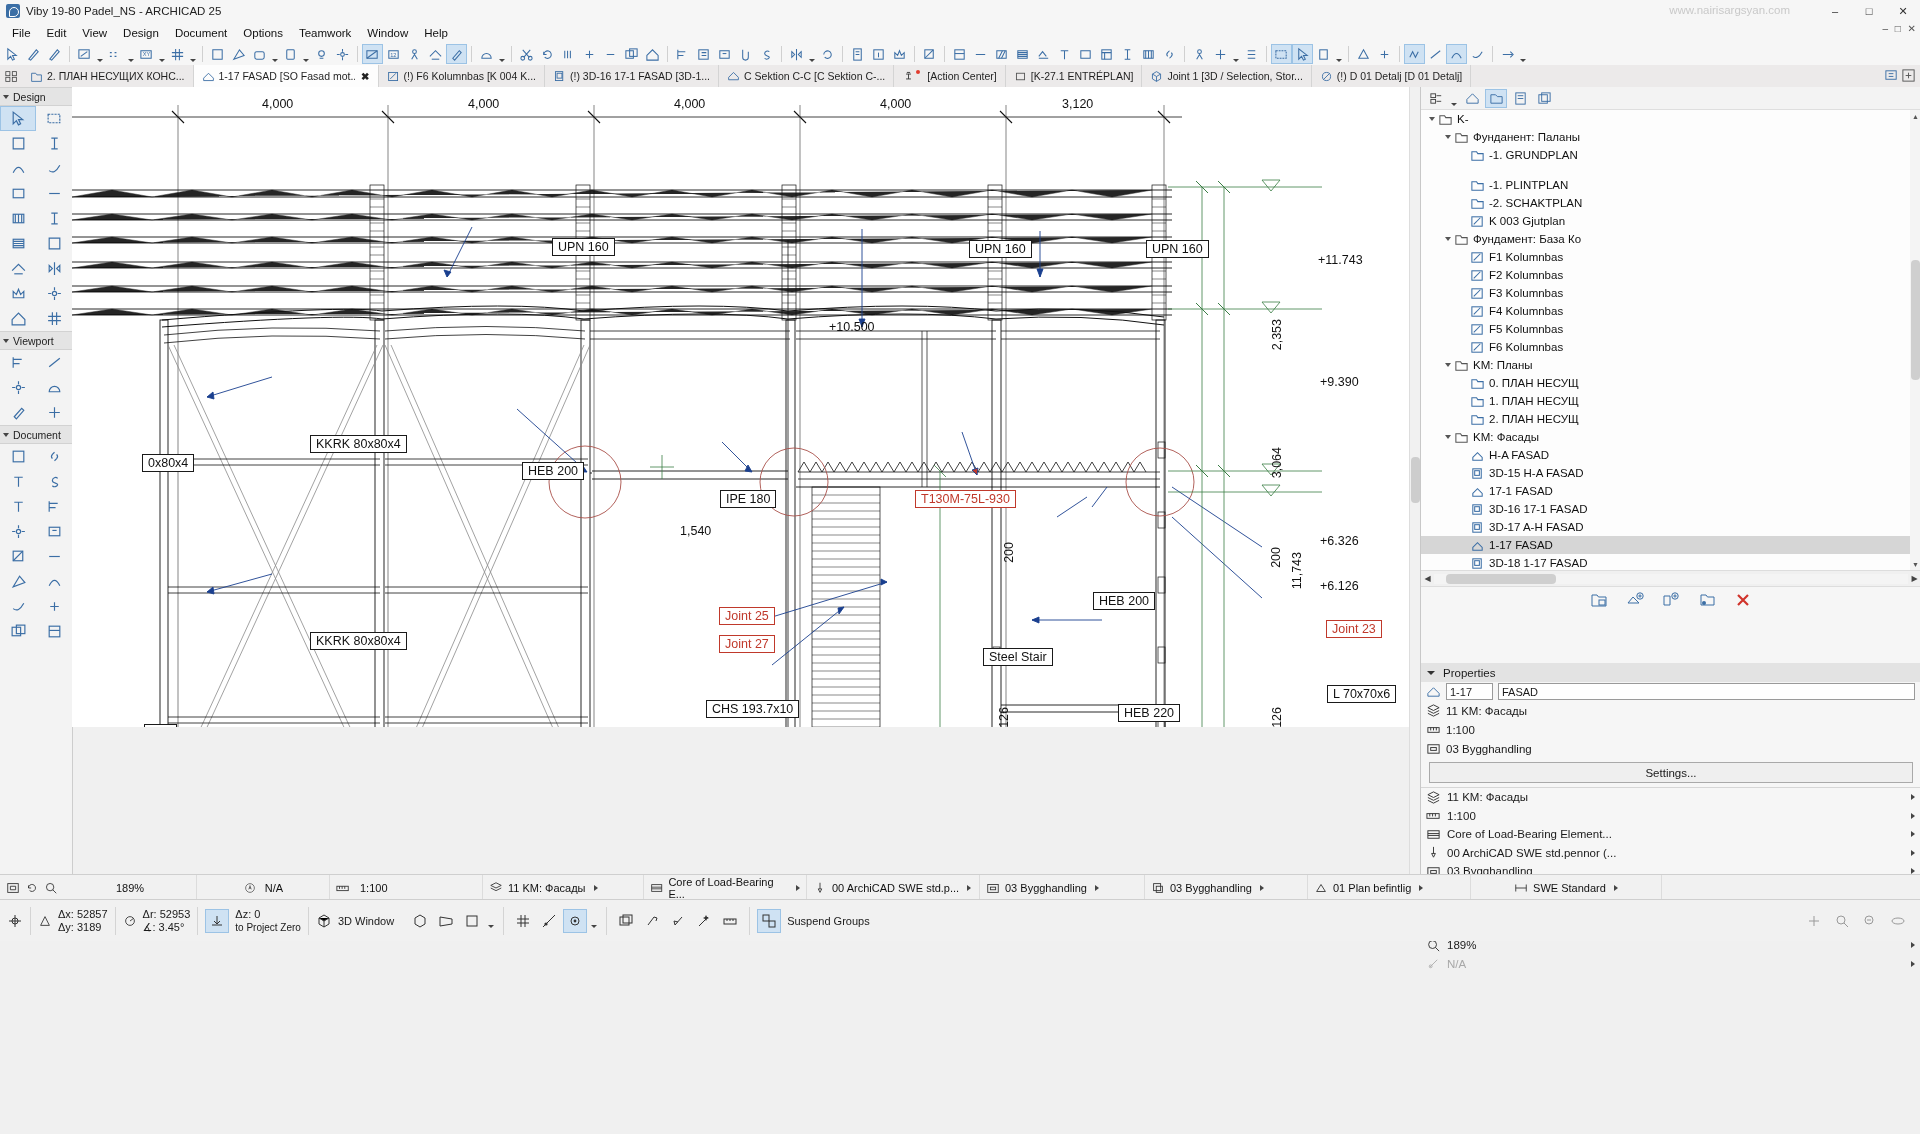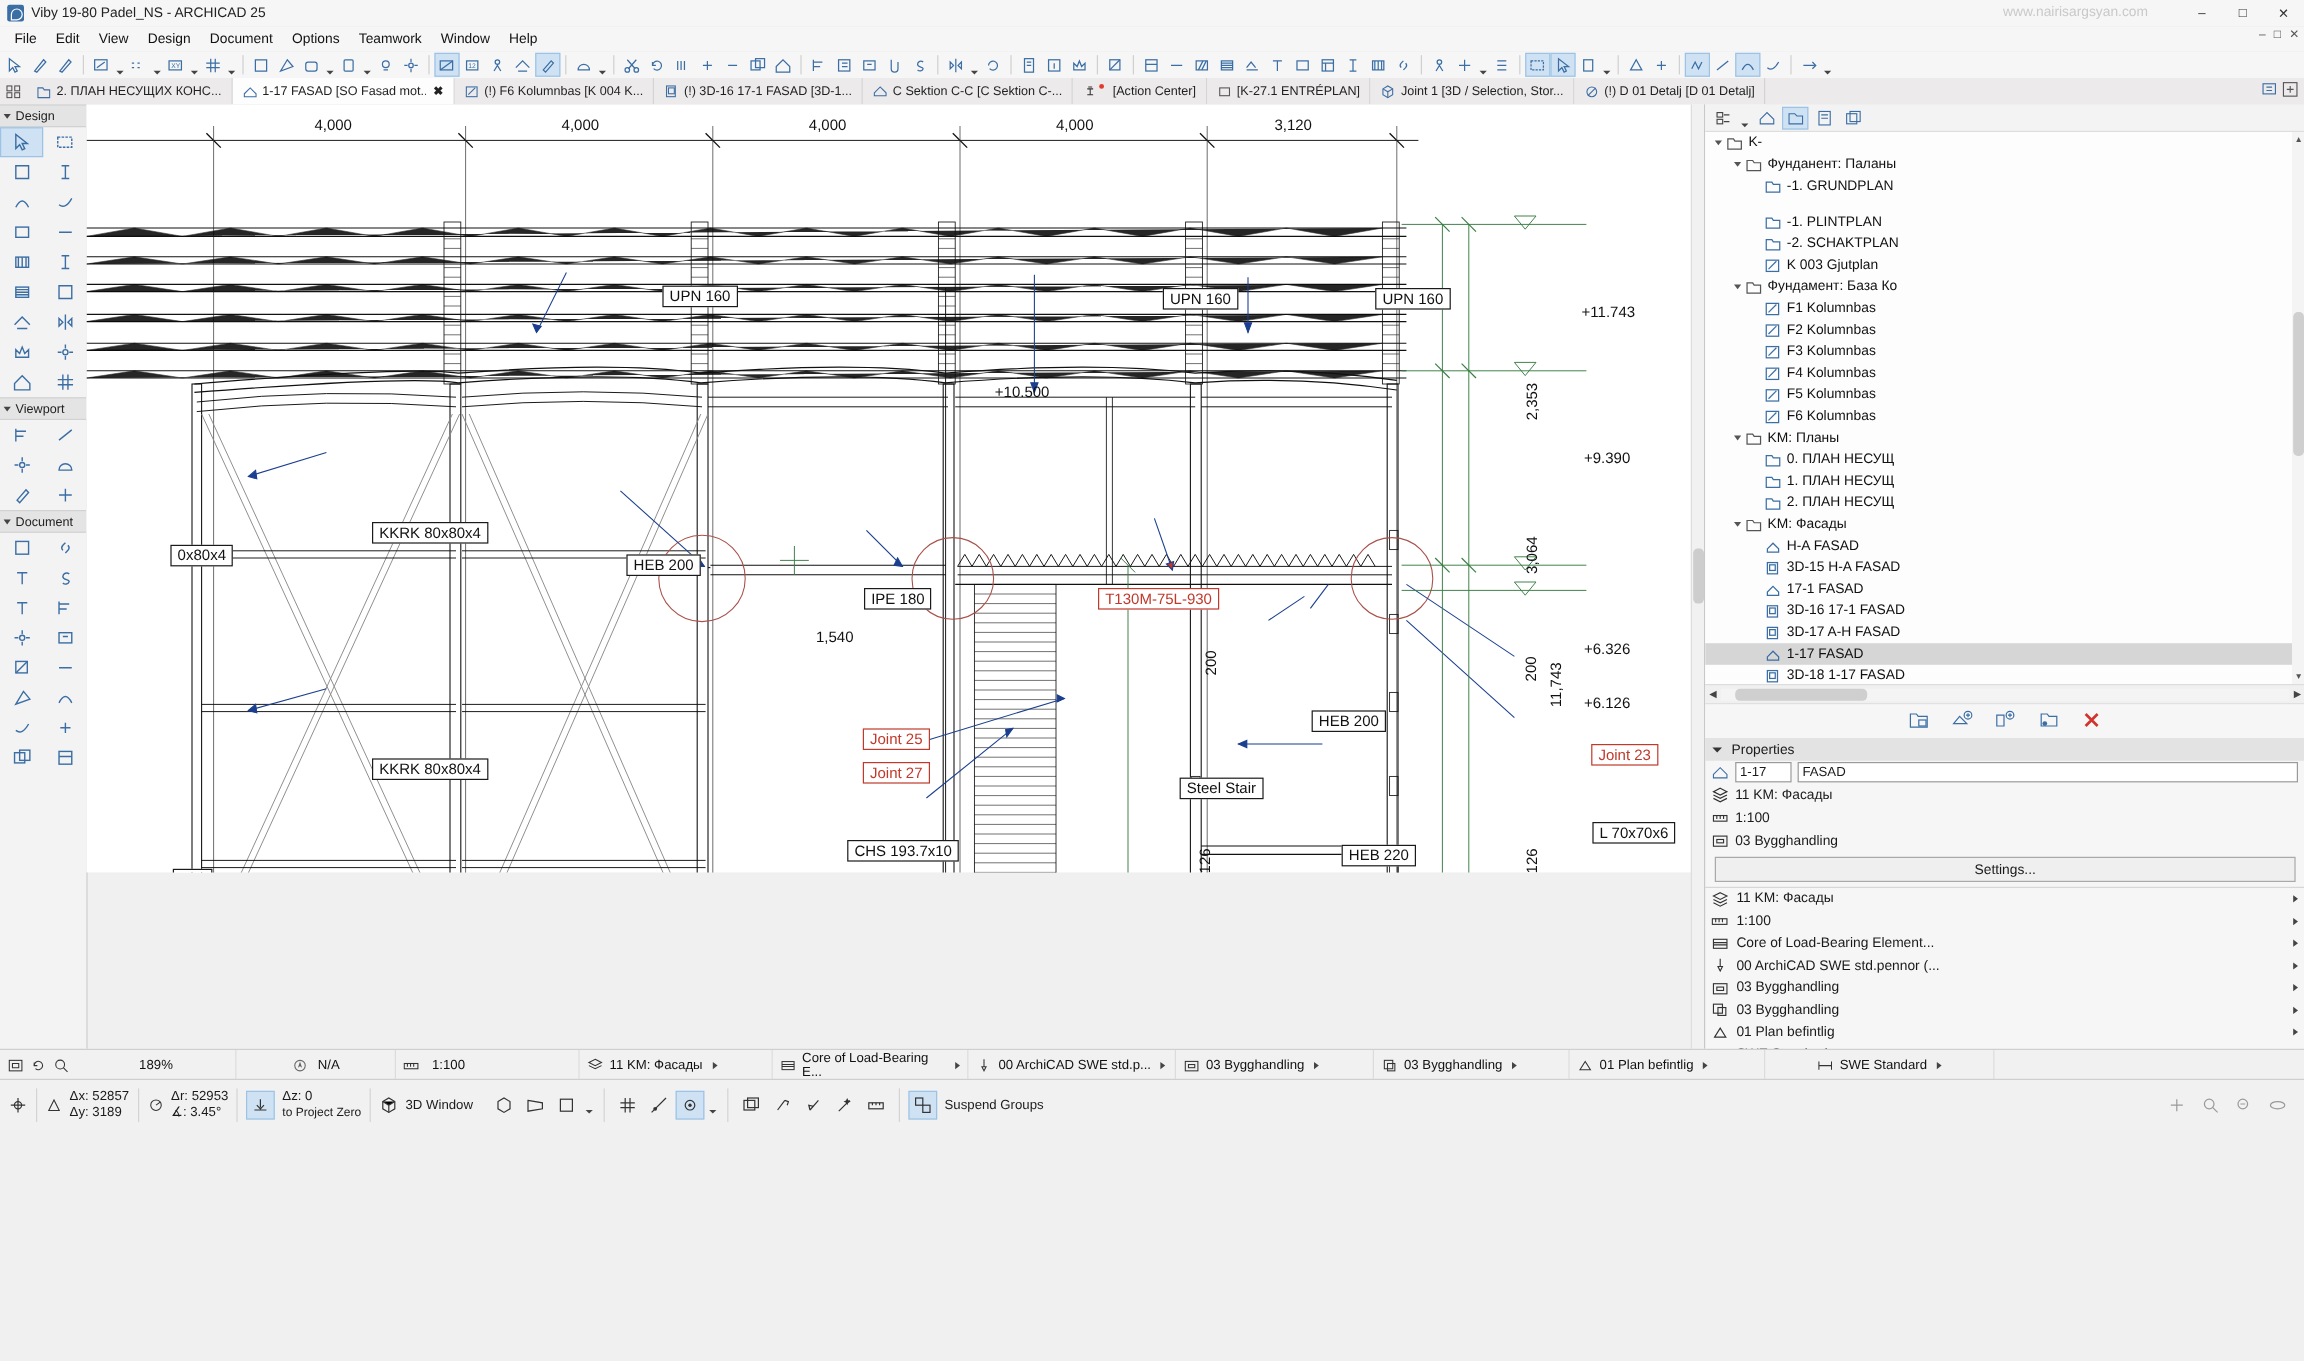--- a/index.html
+++ b/index.html
@@ -76,21 +76,21 @@
   .trow .ti{width:15px;height:15px;margin-right:4px;flex:0 0 15px;}
   .treescroll{position:absolute;right:0;top:0;width:11px;height:460px;background:#f4f4f4;}
   .treescroll .up,.treescroll .dn{height:12px;display:flex;align-items:center;justify-content:center;font-size:7px;color:#555;}
   .treescroll .thumb{position:absolute;left:1px;top:150px;width:9px;height:120px;background:#cfcfcf;border-radius:4px;}
   .hscroll{display:flex;align-items:center;height:15px;background:#f0f0f0;border-top:1px solid #ddd;border-bottom:1px solid #ddd;}
   .hscroll .ar{width:13px;text-align:center;font-size:8px;color:#444;}
   .hscroll .track{flex:1;height:10px;position:relative;background:#f4f4f4;}
   .hscroll .track .th{position:absolute;left:12px;top:0;width:110px;height:10px;background:#cfcfcf;border-radius:4px;}
   .navbtns{display:flex;align-items:center;justify-content:center;gap:18px;height:28px;background:#f6f6f6;}
   .navbtns svg{width:18px;height:18px;}
-  .prophdr{display:flex;align-items:center;height:19px;background:#e3e3e3;padding-left:6px;font-size:11.5px;}
+  .prophdr{display:flex;align-items:center;height:19px;background:#e3e3e3;padding-left:6px;font-size:11.5px;margin-top:48px;}
   .prophdr i{display:block;width:0;height:0;border-left:4px solid transparent;border-right:4px solid transparent;border-top:4.5px solid #333;margin-right:8px;}
   .proprow{display:flex;align-items:center;height:19px;padding-left:5px;font-size:11.5px;gap:5px;}
   .proprow .pi{width:15px;height:15px;flex:0 0 15px;}
   .idbox{border:1px solid #9a9a9a;background:#fff;height:15px;width:42px;display:flex;align-items:center;padding-left:3px;font-size:11px;}
   .namebox{border:1px solid #9a9a9a;background:#fff;height:15px;flex:1;display:flex;align-items:center;padding-left:3px;font-size:11px;margin-right:6px;}
   .settingsbtn{margin:4px 8px 4px 8px;height:19px;border:1px solid #a9a9a9;background:#efefef;display:flex;align-items:center;justify-content:center;font-size:11.5px;}
   .plist{border-top:1px solid #d6d6d6;}
   .prow2{display:flex;align-items:center;height:18.5px;padding-left:5px;font-size:11.5px;gap:6px;position:relative;}
   .prow2 .pi{width:15px;height:15px;flex:0 0 15px;}
   .prow2 .arr{position:absolute;right:6px;width:0;height:0;border-top:3.5px solid transparent;border-bottom:3.5px solid transparent;border-left:4.5px solid #444;}

